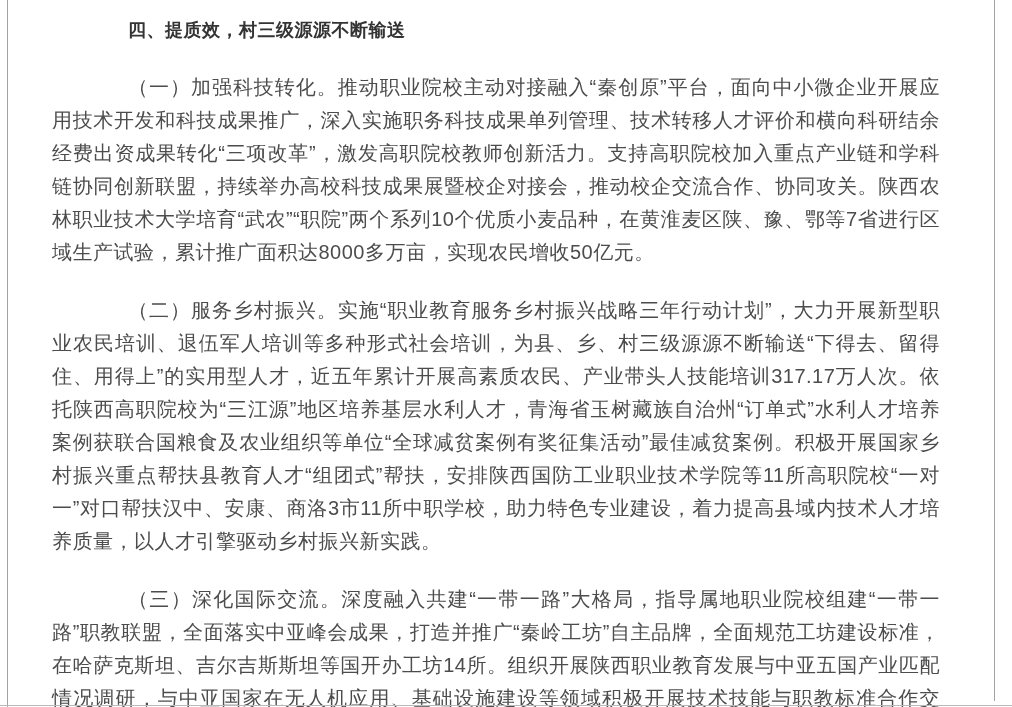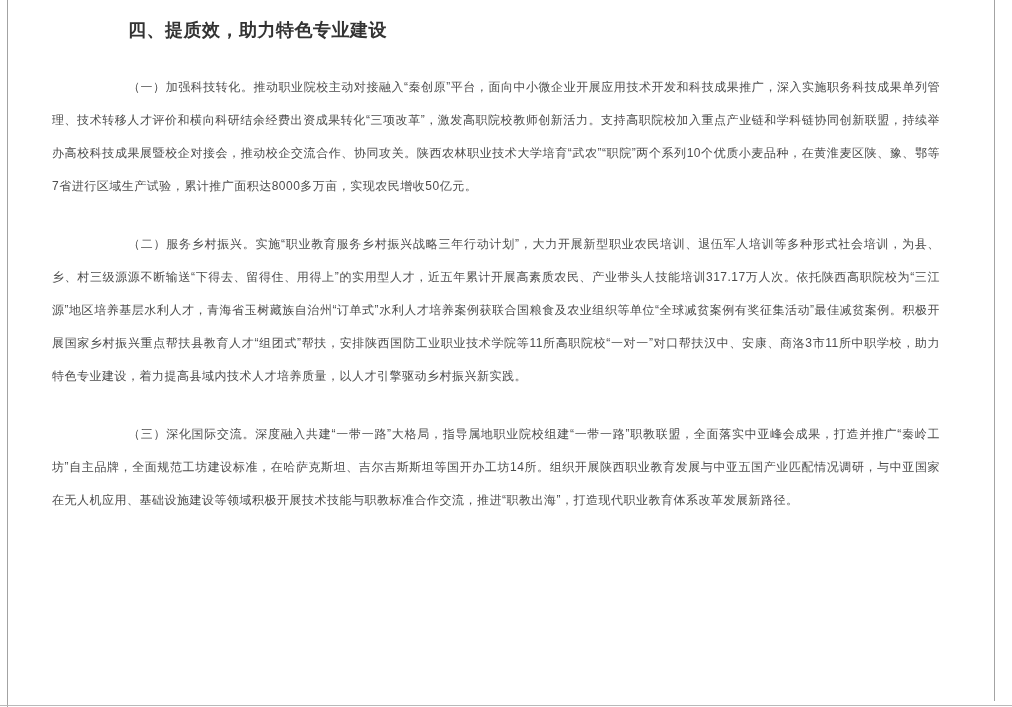--- a/index.html
+++ b/index.html
@@ -47,36 +47,36 @@
     margin: 0;
     font-size: 18px;
     font-weight: bold;
     color: var(--heading_text);
     line-height: 33px;
     letter-spacing: 0.5px;
     text-indent: 76px;
   }
   .para {
     margin: 25px 0 0 0;
-    font-size: 12px;
+    font-size: 20px;
     font-weight: normal;
     color: var(--body_text);
     line-height: 33px;
     letter-spacing: 0.5px;
     text-indent: 76px;
     text-align: justify;
   }
   .para:first-of-type { margin-top: 24px; }
 </style>
 </head>
 <body>
 
 <div class="page">
   <div class="content">
-    <h2 class="heading">四、提质效，助力特色专业建设</h2>
+    <h2 class="heading">四、提质效，村三级源源不断输送</h2>
     <p class="para">（一）加强科技转化。推动职业院校主动对接融入“秦创原”平台，面向中小微企业开展应用技术开发和科技成果推广，深入实施职务科技成果单列管理、技术转移人才评价和横向科研结余经费出资成果转化“三项改革”，激发高职院校教师创新活力。支持高职院校加入重点产业链和学科链协同创新联盟，持续举办高校科技成果展暨校企对接会，推动校企交流合作、协同攻关。陕西农林职业技术大学培育“武农”“职院”两个系列10个优质小麦品种，在黄淮麦区陕、豫、鄂等7省进行区域生产试验，累计推广面积达8000多万亩，实现农民增收50亿元。</p>
     <p class="para">（二）服务乡村振兴。实施“职业教育服务乡村振兴战略三年行动计划”，大力开展新型职业农民培训、退伍军人培训等多种形式社会培训，为县、乡、村三级源源不断输送“下得去、留得住、用得上”的实用型人才，近五年累计开展高素质农民、产业带头人技能培训317.17万人次。依托陕西高职院校为“三江源”地区培养基层水利人才，青海省玉树藏族自治州“订单式”水利人才培养案例获联合国粮食及农业组织等单位“全球减贫案例有奖征集活动”最佳减贫案例。积极开展国家乡村振兴重点帮扶县教育人才“组团式”帮扶，安排陕西国防工业职业技术学院等11所高职院校“一对一”对口帮扶汉中、安康、商洛3市11所中职学校，助力特色专业建设，着力提高县域内技术人才培养质量，以人才引擎驱动乡村振兴新实践。</p>
     <p class="para">（三）深化国际交流。深度融入共建“一带一路”大格局，指导属地职业院校组建“一带一路”职教联盟，全面落实中亚峰会成果，打造并推广“秦岭工坊”自主品牌，全面规范工坊建设标准，在哈萨克斯坦、吉尔吉斯斯坦等国开办工坊14所。组织开展陕西职业教育发展与中亚五国产业匹配情况调研，与中亚国家在无人机应用、基础设施建设等领域积极开展技术技能与职教标准合作交流，推进“职教出海”，打造现代职业教育体系改革发展新路径。</p>
   </div>
   <div class="border-left"></div>
   <div class="border-right"></div>
   <div class="border-bottom"></div>
 </div>
 
 </body></html>

